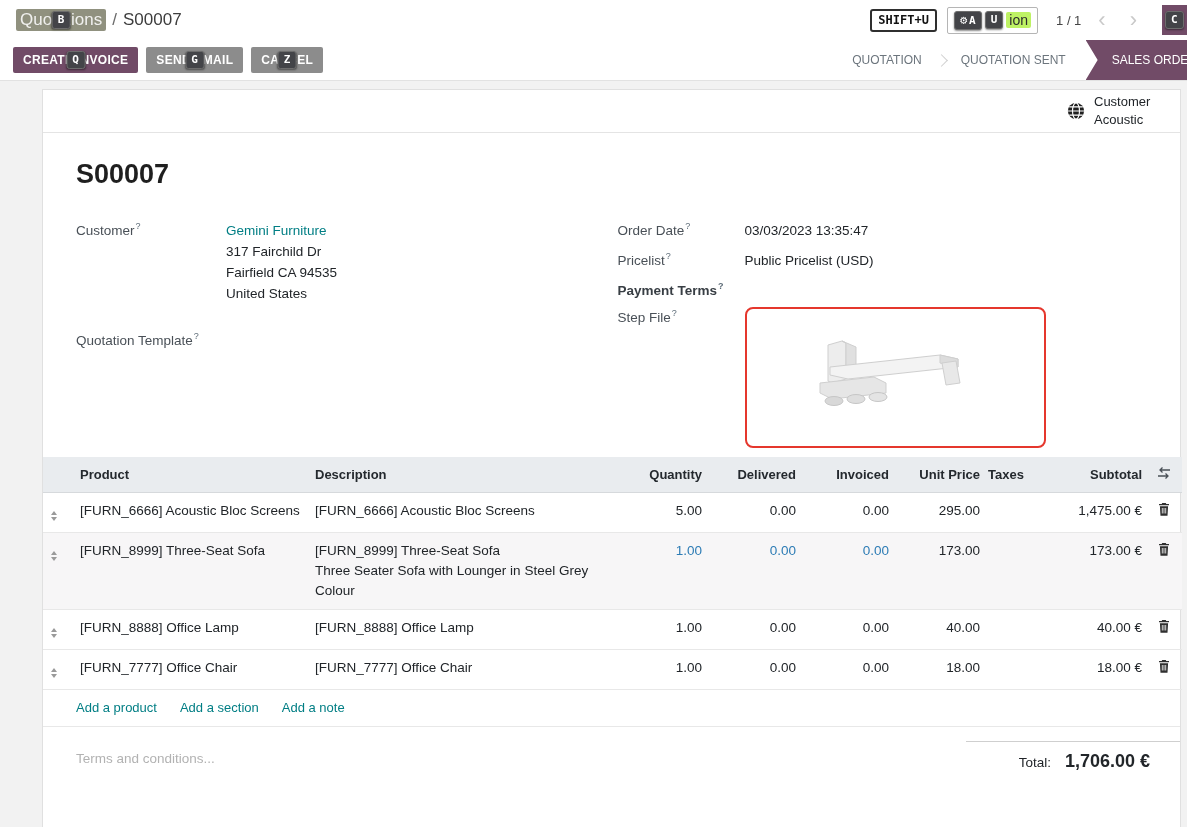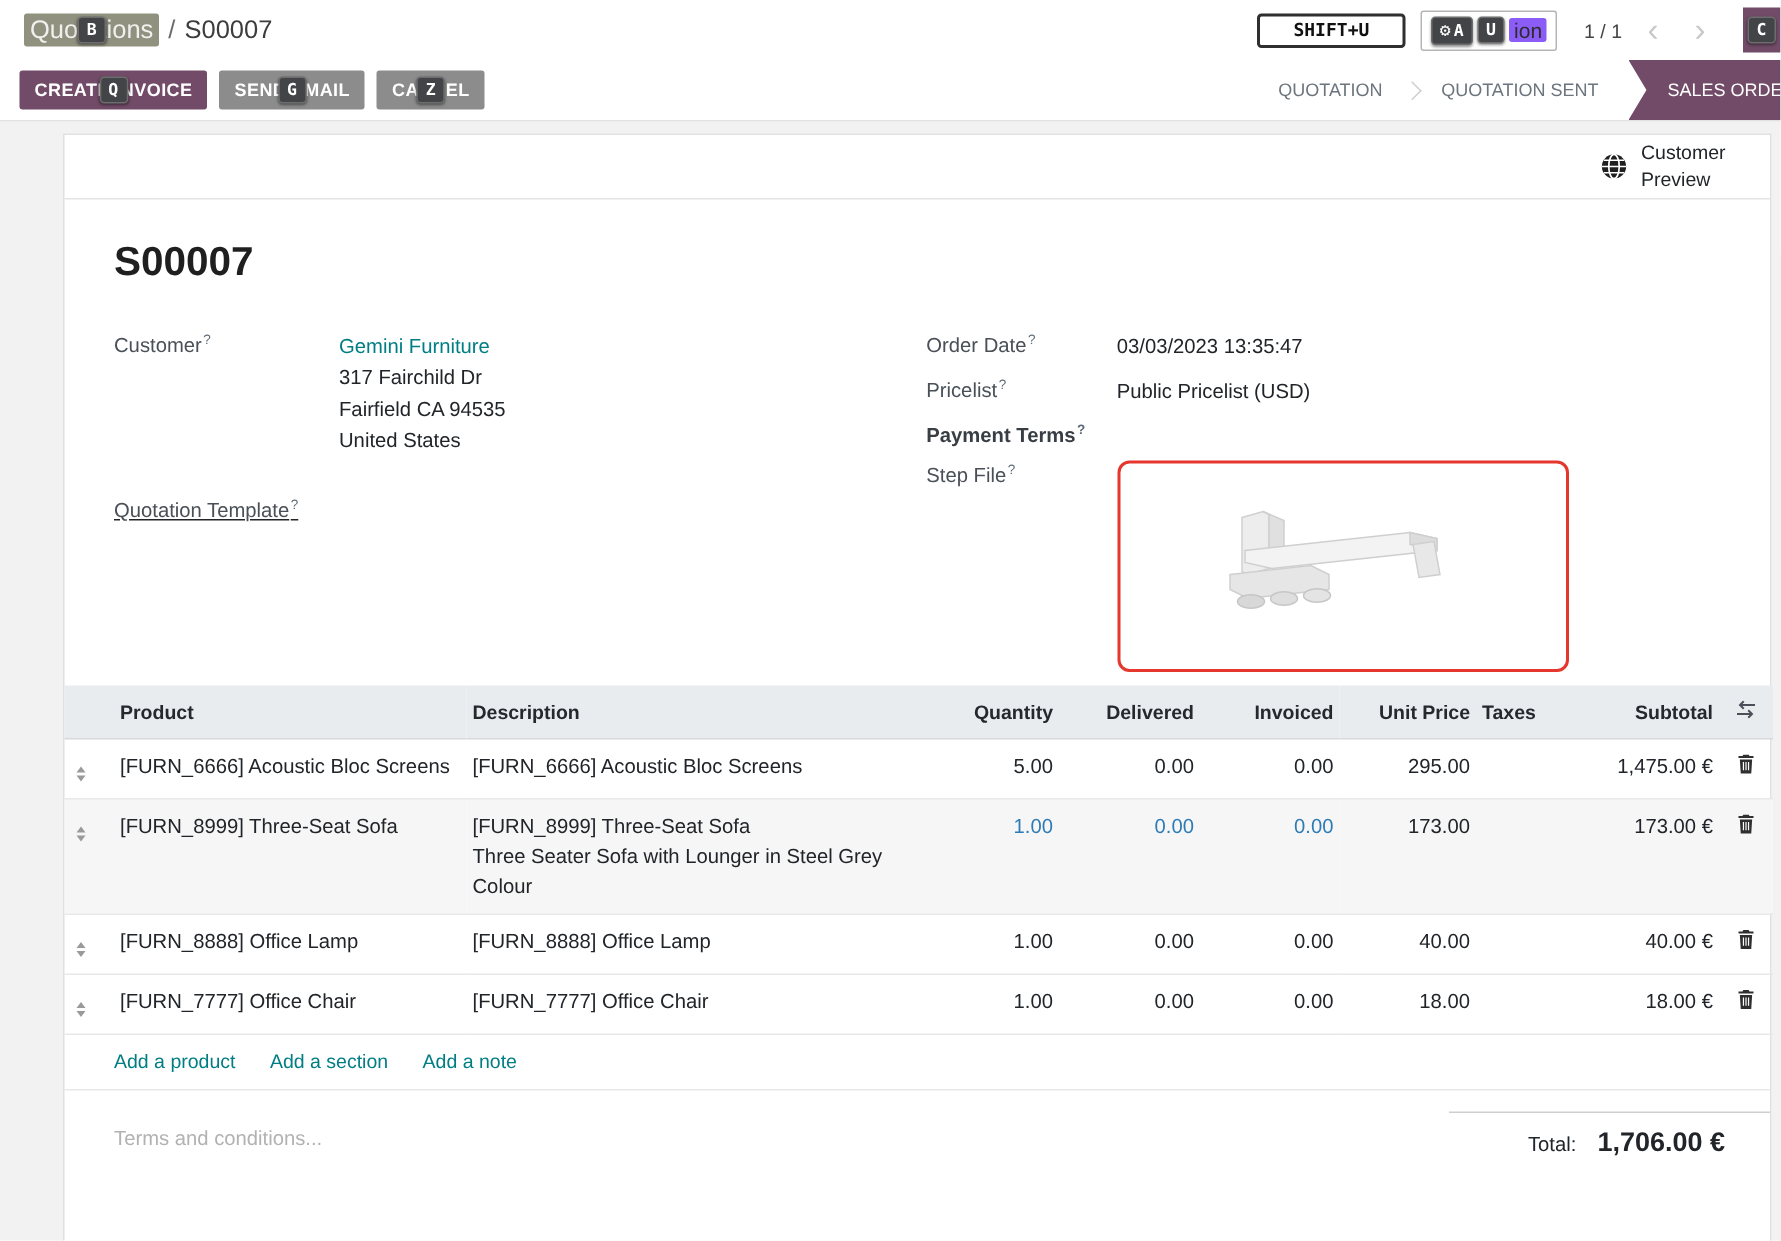--- a/index.html
+++ b/index.html
@@ -21,26 +21,26 @@
   .bc-current{color:#3d3d3d;}
   .hint-badge{
     display:inline-block;background:#434448;color:#fff;
     font:700 11px "DejaVu Sans Mono","Liberation Mono",monospace;
     padding:1px 5px;border-radius:3px;border:1px solid #6d6d6d;
     box-shadow:0 1px 2px rgba(0,0,0,.45);line-height:14px;
   }
   .overlay-center{position:absolute;left:50%;top:50%;transform:translate(-50%,-50%);}
   .kbd-badge{
     background:#fff;border:2px solid #2f2f2f;color:#111;border-radius:3px;
-    font:700 12px "DejaVu Sans Mono","Liberation Mono",monospace;padding:2px 22px;line-height:15px;
+    font:700 12px "DejaVu Sans Mono","Liberation Mono",monospace;padding:2px 6px;line-height:15px;
   }
   .topbar-right{display:flex;align-items:center;gap:10px;padding-right:0;}
   .action-menu{display:flex;align-items:center;gap:3px;border:1px solid #b5b5b5;background:#fff;padding:3px 6px;border-radius:2px;cursor:pointer;}
   .gear{font-size:12px;margin-right:2px;}
-  .action-rest{background:#8b5cf6;color:#2c2c2c;font-size:14px;padding:0 3px;border-radius:2px;}
+  .action-rest{background:#bef264;color:#2c2c2c;font-size:14px;padding:0 3px;border-radius:2px;}
   .pager-value{font-size:13px;color:#454545;margin-left:8px;}
   .pager-btn{font-size:22px;color:#c9c9c9;padding:0 7px;cursor:pointer;line-height:20px;}
   .edge-button{position:relative;width:25px;height:30px;background:var(--purple);margin-left:8px;display:flex;align-items:center;padding-left:3px;overflow:hidden;cursor:pointer;}
   
   .controlbar{height:41px;background:#fff;border-bottom:1px solid #e2e2e2;display:flex;justify-content:space-between;align-items:stretch;padding-left:13px;overflow:hidden;}
   .control-left{display:flex;align-items:center;}
   .btn{position:relative;border:none;border-radius:2px;color:#fff;font:700 12px "Liberation Sans","DejaVu Sans",sans-serif;letter-spacing:.3px;padding:6px 10px;margin-right:8px;cursor:pointer;}
   .btn.primary{background:var(--purple);}
   .btn.secondary{background:#8c8c8c;}
   .statusbar{display:flex;align-items:center;height:100%;margin-right:-52px;}
@@ -56,21 +56,21 @@
   .sheet-pad{padding:26px 40px 0 33px;}
   h1{font-size:27px;font-weight:700;color:#1f1f1f;margin:0 0 30px;}
   .fields-grid{display:grid;grid-template-columns:1fr 1fr;column-gap:19px;font-size:13.5px;}
   .field{display:flex;margin-bottom:9px;}
   .field .lbl{width:150px;flex:0 0 150px;color:var(--label);padding-top:1px;}
   .colR .field .lbl{width:127px;flex:0 0 127px;}
   .lbl sup{font-size:9px;color:#5c6b77;margin-left:1px;}
   .lbl.bold{font-weight:700;color:#383e44;}
   .val{color:var(--text);line-height:21px;}
   a.link{color:var(--teal);text-decoration:none;cursor:pointer;}
-  .tpl-field{margin-top:26px;text-decoration:underline;}
+  .tpl-field{margin-top:26px;}
   .step-image{width:301px;height:141px;border:2px solid #e5372d;border-radius:8px;display:flex;align-items:center;justify-content:center;background:#fff;cursor:pointer;}
   
   .tabs{display:flex;margin-top:34px;font-size:14px;}
   .tab{padding:9px 16px;color:var(--teal);cursor:pointer;}
   .tab.active{color:var(--label);background:#fff;border:1px solid var(--border);border-bottom:1px solid #fff;margin-bottom:-1px;position:relative;z-index:2;}
   
   table{width:100%;border-collapse:collapse;font-size:13.5px;color:var(--text);table-layout:fixed;}
   thead th{background:#e9ecef;font-weight:700;font-size:13px;text-align:left;padding:10px 4px;border-bottom:1px solid #d6d9dc;color:#24292e;}
   th.num,td.num{text-align:right;}
   td{padding:8px 4px;border-bottom:1px solid #e8e8e8;vertical-align:top;line-height:20px;}
@@ -154,21 +154,21 @@
 <main class="content">
   <div class="card">
 
     <div class="card-topbar">
       <div class="customer-preview">
         <svg width="18" height="18" viewBox="0 0 16 16">
           <circle cx="8" cy="8" r="7.2" fill="#1f1f1f"></circle>
           <ellipse cx="8" cy="8" rx="3.1" ry="7.2" fill="none" stroke="#ffffff" stroke-width="1"></ellipse>
           <path d="M0.8 8h14.4 M2 4.3h12 M2 11.7h12" stroke="#ffffff" stroke-width="1" fill="none"></path>
         </svg>
-        <span>Customer Preview</span>
+        <span>Customer Acoustic</span>
       </div>
     </div>
 
     <div class="sheet-pad">
       <h1>S00007</h1>
 
       <div class="fields-grid">
 
         <div class="colL">
           <div class="field">

